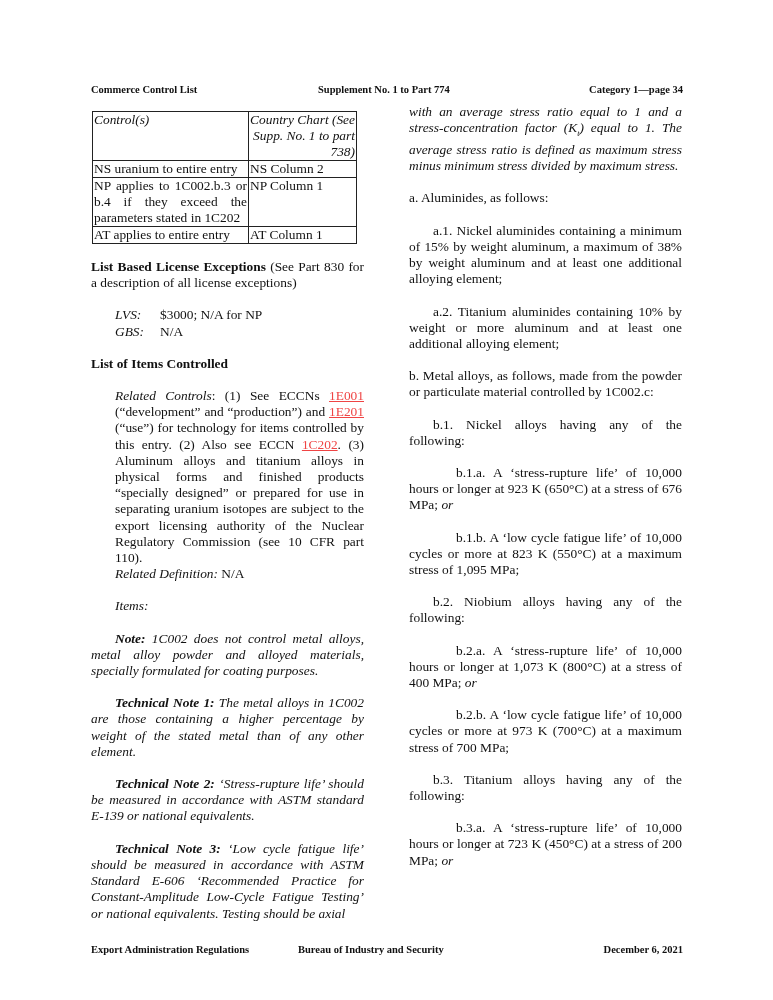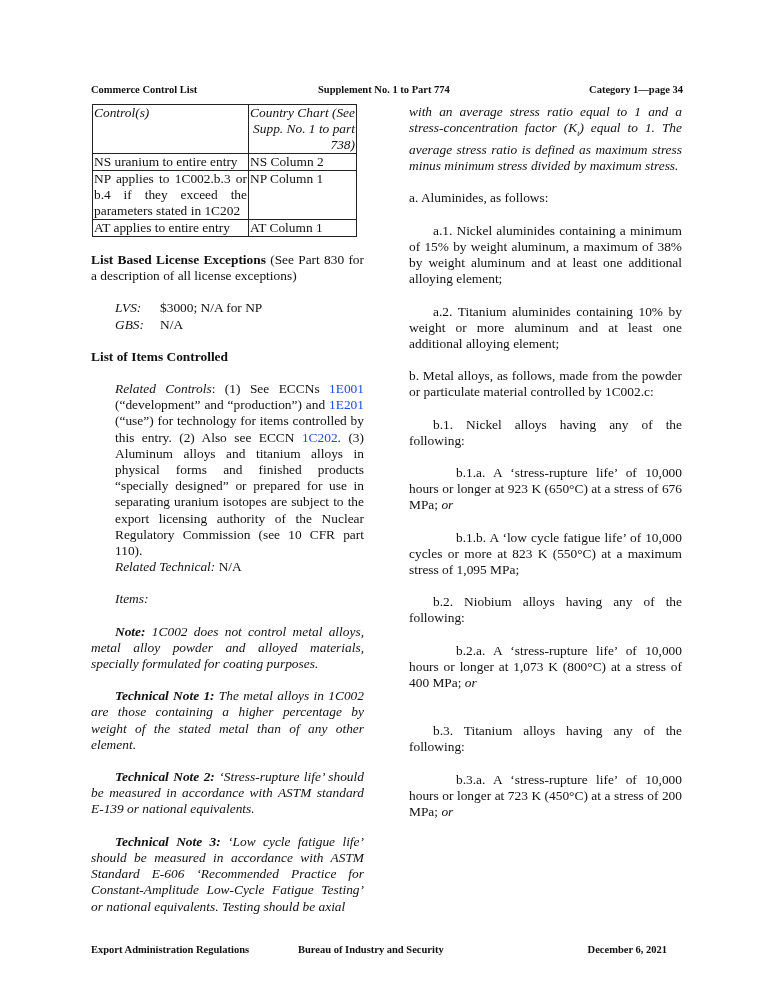--- a/index.html
+++ b/index.html
@@ -6,27 +6,27 @@
   body { width: 773px; height: 1000px; position: relative; overflow: hidden;
          font-family: "Liberation Serif", "DejaVu Serif", serif; color: #111; }
   .hdr, .ftr { position: absolute; left: 91px; width: 592px; font-weight: bold; font-size: 10.5px; }
   .hdr { top: 84px; }
   .ftr { top: 944px; }
   .hdr span, .ftr span { position: absolute; top: 0; white-space: nowrap; }
   .col { position: absolute; top: 104px; font-size: 13.4px; line-height: 16.2px; text-align: justify; }
   .col-left { left: 91px; width: 273px; }
   .col-right { left: 409px; width: 273px; }
   p { margin: 0; }
-  table.ctl { border-collapse: collapse; width: 265px; margin-left: 1px; margin-top: 0; font-size: 13.4px; line-height: 16px; padding-left: 44px; }
+  table.ctl { border-collapse: collapse; width: 265px; margin-left: 1px; margin-top: 7px; font-size: 13.4px; line-height: 16px; padding-left: 44px; }
   table.ctl td { border: 1px solid #222; padding: 0 1px; vertical-align: top; }
   table.ctl td.h { text-align: right; font-style: italic; }
   table.ctl td.c1 { width: 153px; text-align: justify; }
   .b { font-weight: bold; }
   .i { font-style: italic; }
-  .link { color: #1d4ed8; cursor: pointer; }
+  .link { color: #ef4444; text-decoration: underline; cursor: pointer; }
   .indent { padding-left: 24px; }
   .lvs { display: flex; align-items: flex-end; }
   .lvs .lab { width: 45px; font-style: italic; }
   .ind1 { text-indent: 24px; }
   .ind2 { text-indent: 47px; }
   .sp { height: 16px; }
   sub { font-size: 8px; }
 </style>
 </head>
 <body>
@@ -70,21 +70,21 @@
     <div class="lvs">
       <span class="lab">GBS:</span>
       <span>N/A</span>
     </div>
   </div>
   <div class="sp"></div>
   <p class="b">List of Items Controlled</p>
   <div class="sp"></div>
   <div class="indent">
     <p><span class="i">Related Controls</span><span>:   (1) See ECCNs </span><span class="link">1E001</span><span> (“development” and “production”) and </span><span class="link">1E201</span><span> (“use”) for technology for items controlled by this entry.   (2) Also see ECCN </span><span class="link">1C202</span><span>.   (3) Aluminum alloys and titanium alloys in physical forms and finished products “specially designed” or prepared for use in separating uranium isotopes are subject to the export licensing authority of the Nuclear Regulatory Commission (see 10 CFR part 110).</span></p>
-    <p><span class="i">Related Technical:</span><span>  N/A</span></p>
+    <p><span class="i">Related Definition:</span><span>  N/A</span></p>
     <div class="sp"></div>
     <p class="i">Items:</p>
   </div>
   <div class="sp"></div>
   <p class="i ind1"><span class="b">Note:</span><span> 1C002 does not control metal alloys, metal alloy powder and alloyed materials, specially formulated for coating purposes.</span></p>
   <div class="sp"></div>
   <p class="i ind1"><span class="b">Technical Note 1:</span><span>  The metal alloys in 1C002 are those containing a higher percentage by weight of the stated metal than of any other element.</span></p>
   <div class="sp"></div>
   <p class="i ind1"><span class="b">Technical Note 2:</span><span> ‘Stress-rupture life’ should be measured in accordance with ASTM standard E-139 or national equivalents.</span></p>
   <div class="sp"></div>
@@ -105,23 +105,24 @@
   <p class="ind1">b.1.   Nickel alloys having any of the following:</p>
   <div class="sp"></div>
   <p class="ind2"><span>b.1.a.  A ‘stress-rupture life’ of 10,000 hours or longer at 923 K (650°C) at a stress of 676 MPa; </span><span class="i">or</span></p>
   <div class="sp"></div>
   <p class="ind2">b.1.b. A ‘low cycle fatigue life’ of 10,000 cycles or more at 823 K (550°C) at a maximum stress of 1,095 MPa;</p>
   <div class="sp"></div>
   <p class="ind1">b.2.   Niobium alloys having any of the following:</p>
   <div class="sp"></div>
   <p class="ind2"><span>b.2.a.  A ‘stress-rupture life’ of 10,000 hours or longer at 1,073 K (800°C) at a stress of 400 MPa; </span><span class="i">or</span></p>
   <div class="sp"></div>
+  <p class="ind2">b.2.b.  A ‘low cycle fatigue life’ of 10,000 cycles or more at 973 K (700°C) at a maximum stress of 700 MPa;</p>
   <div class="sp"></div>
   <p class="ind1">b.3.   Titanium alloys having any of the following:</p>
   <div class="sp"></div>
   <p class="ind2"><span>b.3.a.  A ‘stress-rupture life’ of 10,000 hours or longer at 723 K (450°C) at a stress of 200 MPa; </span><span class="i">or</span></p>
 </div>
 
 <div class="ftr">
   <span style="left:0">Export Administration Regulations</span>
   <span style="left:207px">Bureau of Industry and Security</span>
-  <span style="right:16px">December 6, 2021</span>
+  <span style="right:0">December 6, 2021</span>
 </div>
 
 </body></html>

